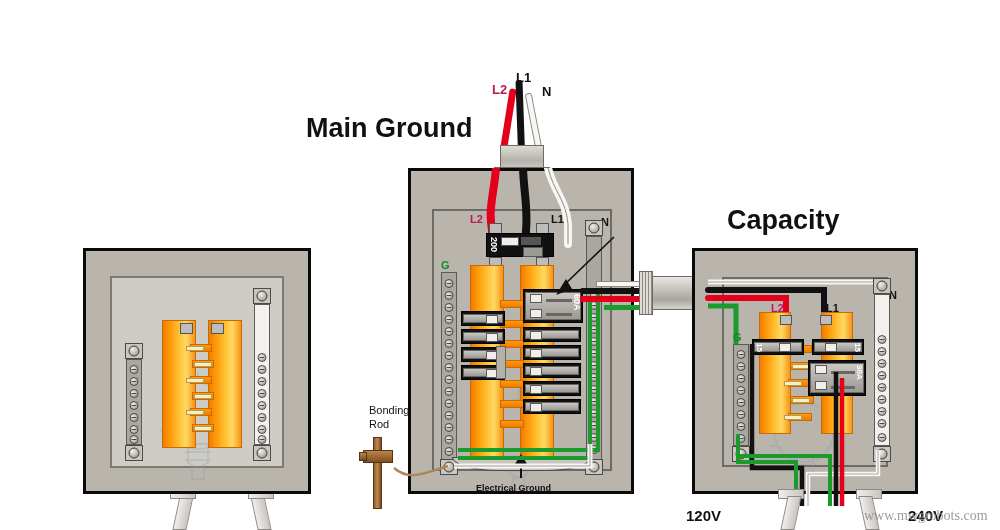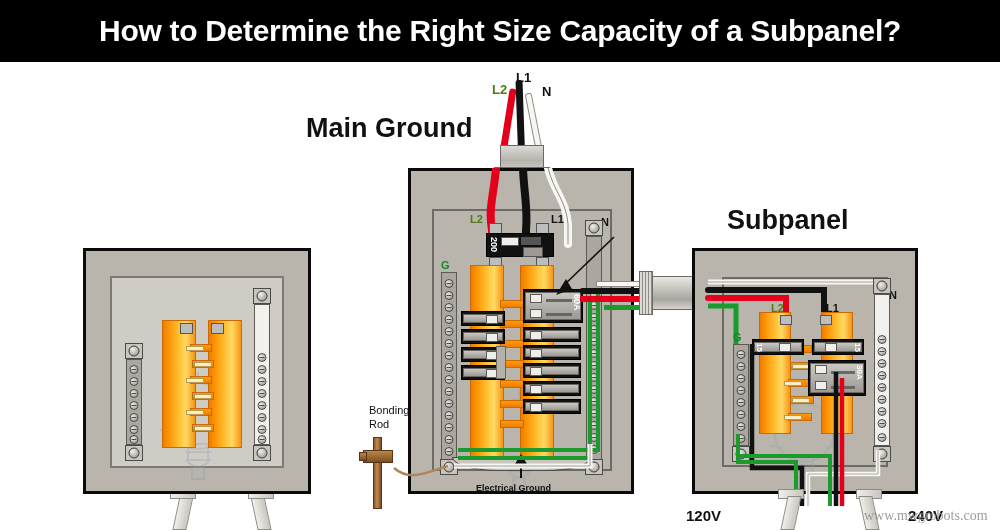--- a/index.html
+++ b/index.html
@@ -24,21 +24,21 @@
   }
 
   
   .abs{position:absolute;}
   .hdg{
     position:absolute;font-weight:bold;color:#111;
     font-family:"Liberation Sans", sans-serif;white-space:nowrap;
   }
   .lbl{position:absolute;font-weight:bold;white-space:nowrap;font-family:"Liberation Sans", sans-serif;}
   .lbl.blk{color:#111;}
-  .lbl.red{color:#4d7c0f;}
+  .lbl.red{color:#be185d;}
   .lbl.grn{color:#128a2a;}
 
   
   .encl{
     position:absolute;background:#b9b5ad;border:3px solid #0a0a0a;
     box-sizing:border-box;
   }
   .deadfront{
     position:absolute;background:#cfccc6;border:2px solid #7d7a74;
     box-sizing:border-box;
@@ -185,23 +185,20 @@
   }
   .bondbar{
     position:absolute;background:#c9c6c0;border:1px solid #4c4a46;box-sizing:border-box;
   }
 </style>
 </head>
 <body>
 
 <div id="stage">
 
-  <div class="titlebar">
-    <div class="ttl">How to Determine the Right Size Capacity of a Subpanel?</div>
-  </div>
 
   <div>
 
     <div class="foot" style="left:176px;top:496px;width:14px;height:34px;transform:skewX(-12deg);"></div>
     <div class="foot" style="left:254px;top:496px;width:14px;height:34px;transform:skewX(12deg);"></div>
     <div class="foot" style="left:170px;top:489px;width:26px;height:10px;"></div>
     <div class="foot" style="left:248px;top:489px;width:26px;height:10px;"></div>
 
     <div class="encl" style="left:83px;top:248px;width:228px;height:246px;"></div>
 
@@ -472,21 +469,21 @@
     <div class="ribs" style="left:695px;top:271px;width:14px;height:44px;"></div>
 
     <div class="wire w-wht" style="left:708px;top:281px;width:46px;height:6px;"></div>
     <div class="wire w-blk" style="left:708px;top:288px;width:46px;height:6px;border-radius:2px;"></div>
     <div class="wire w-red" style="left:708px;top:296px;width:46px;height:6px;"></div>
     <div class="wire w-grn" style="left:708px;top:305px;width:28px;height:5px;"></div>
   </div>
 
   <div>
 
-    <h2 class="hdg" style="left:727px;top:205px;font-size:27px;margin:0;">Subpanel</h2>
+    <h2 class="hdg" style="left:727px;top:205px;font-size:27px;margin:0;">Capacity</h2>
 
     <div class="encl" style="left:692px;top:248px;width:226px;height:246px;"></div>
     <div class="innerface" style="left:722px;top:277px;width:166px;height:190px;"></div>
 
     <svg class="bulbwm" style="left:760px;top:390px;" width="88" height="112" viewBox="0 0 92 126">
       <g fill="none" stroke="#8e9aa8" stroke-width="2">
         <circle cx="46" cy="48" r="33"></circle>
         <path d="M33 76 h26 M33 84 h26 M33 92 h26"></path>
         <path d="M36 76 v18 q10 10 20 0 v-18"></path>
         <path d="M40 99 h12 v12 h-12 z"></path>

